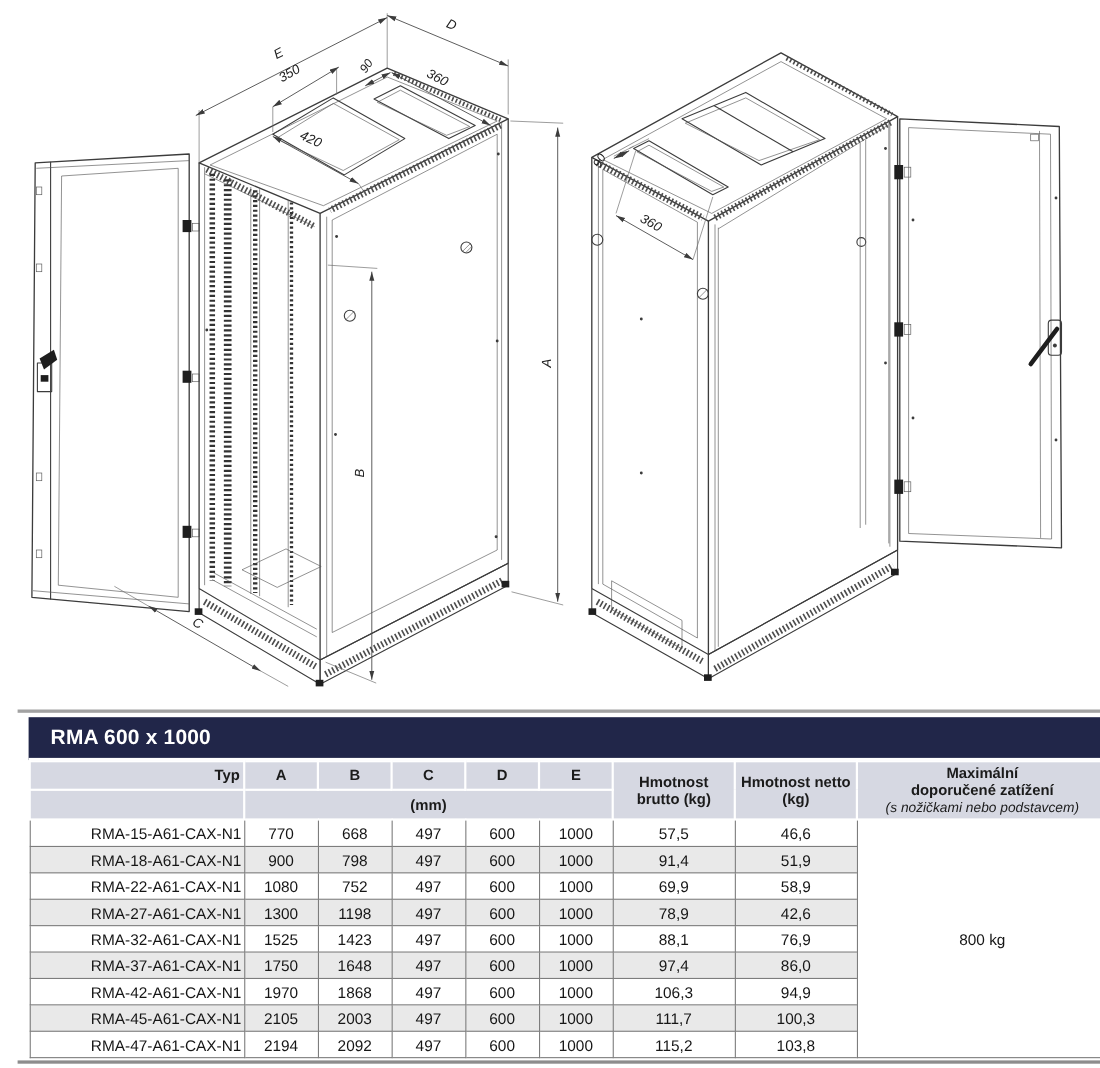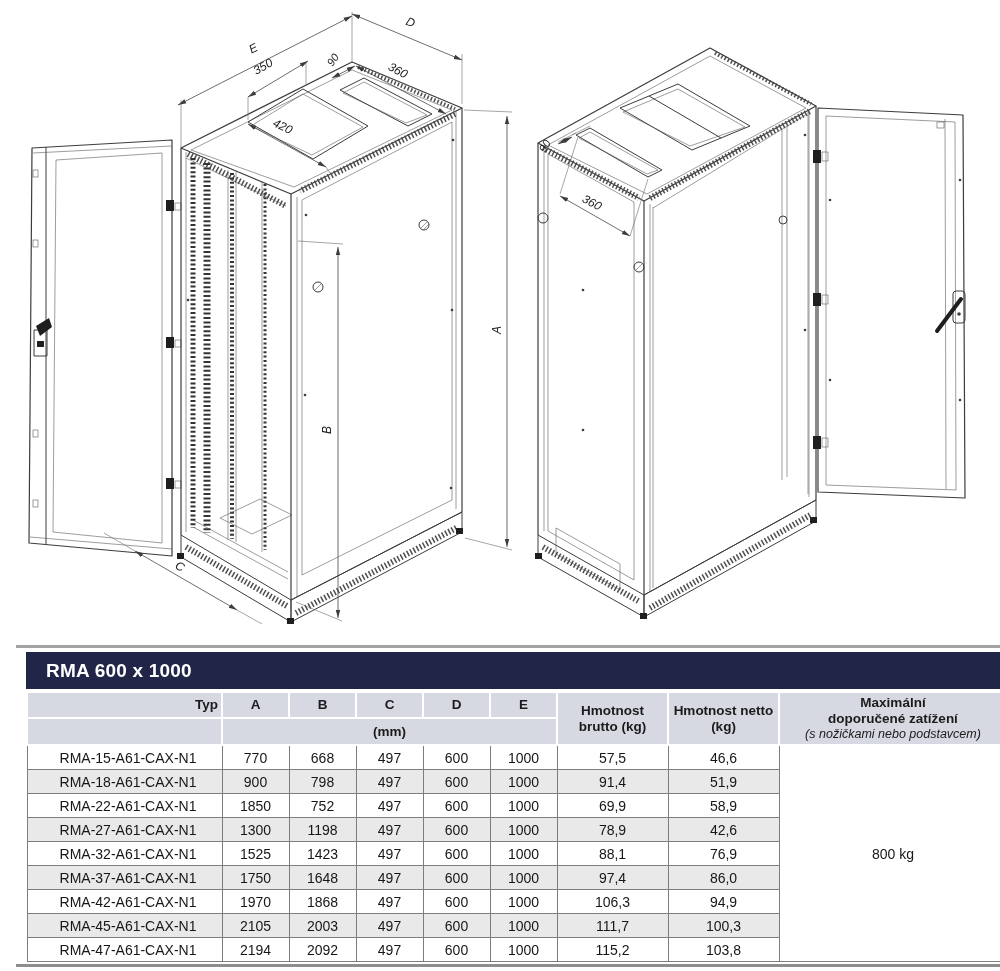--- a/index.html
+++ b/index.html
@@ -30,21 +30,21 @@
          padding:8px 0 8px 20px;border-bottom:2px solid #ffffff;letter-spacing:.2px;}
   table{width:100%;border-collapse:collapse;table-layout:fixed;}
   th{background:#d6d8e2;border:2px solid #ffffff;font-size:13.5px;font-weight:bold;color:#1b1b1b;
      padding:2px 3px;text-align:center;vertical-align:middle;line-height:1.18;}
   th.typ{text-align:right;padding-left:9px;}
   thead tr:first-child th{height:20px;}
   thead tr:last-child th{height:21px;}
   th .sub{font-weight:normal;font-style:italic;font-size:12.5px;text-align:center;}
   td{border:1px solid #7d7d7d;font-size:14px;color:#161616;text-align:center;height:23px;
      padding:0 2px;background:#ffffff;}
-  td.typ{text-align:center;padding-left:9px;}
+  td.typ{text-align:right;padding-left:9px;}
   tbody tr:nth-child(even) td{background:#e9e9e9;}
   td.maxcell{background:#ffffff !important;vertical-align:middle;}
 </style>
 </head>
 <body>
 
 <div class="drawings">
 
   <svg style="left:0;" width="518" height="645" viewBox="0 0 518 645">
     <defs>
@@ -354,21 +354,21 @@
           <td>900</td>
           <td>798</td>
           <td>497</td>
           <td>600</td>
           <td>1000</td>
           <td>91,4</td>
           <td>51,9</td>
         </tr>
         <tr>
           <td class="typ">RMA-22-A61-CAX-N1</td>
-          <td>1850</td>
+          <td>1080</td>
           <td>752</td>
           <td>497</td>
           <td>600</td>
           <td>1000</td>
           <td>69,9</td>
           <td>58,9</td>
         </tr>
         <tr>
           <td class="typ">RMA-27-A61-CAX-N1</td>
           <td>1300</td>

